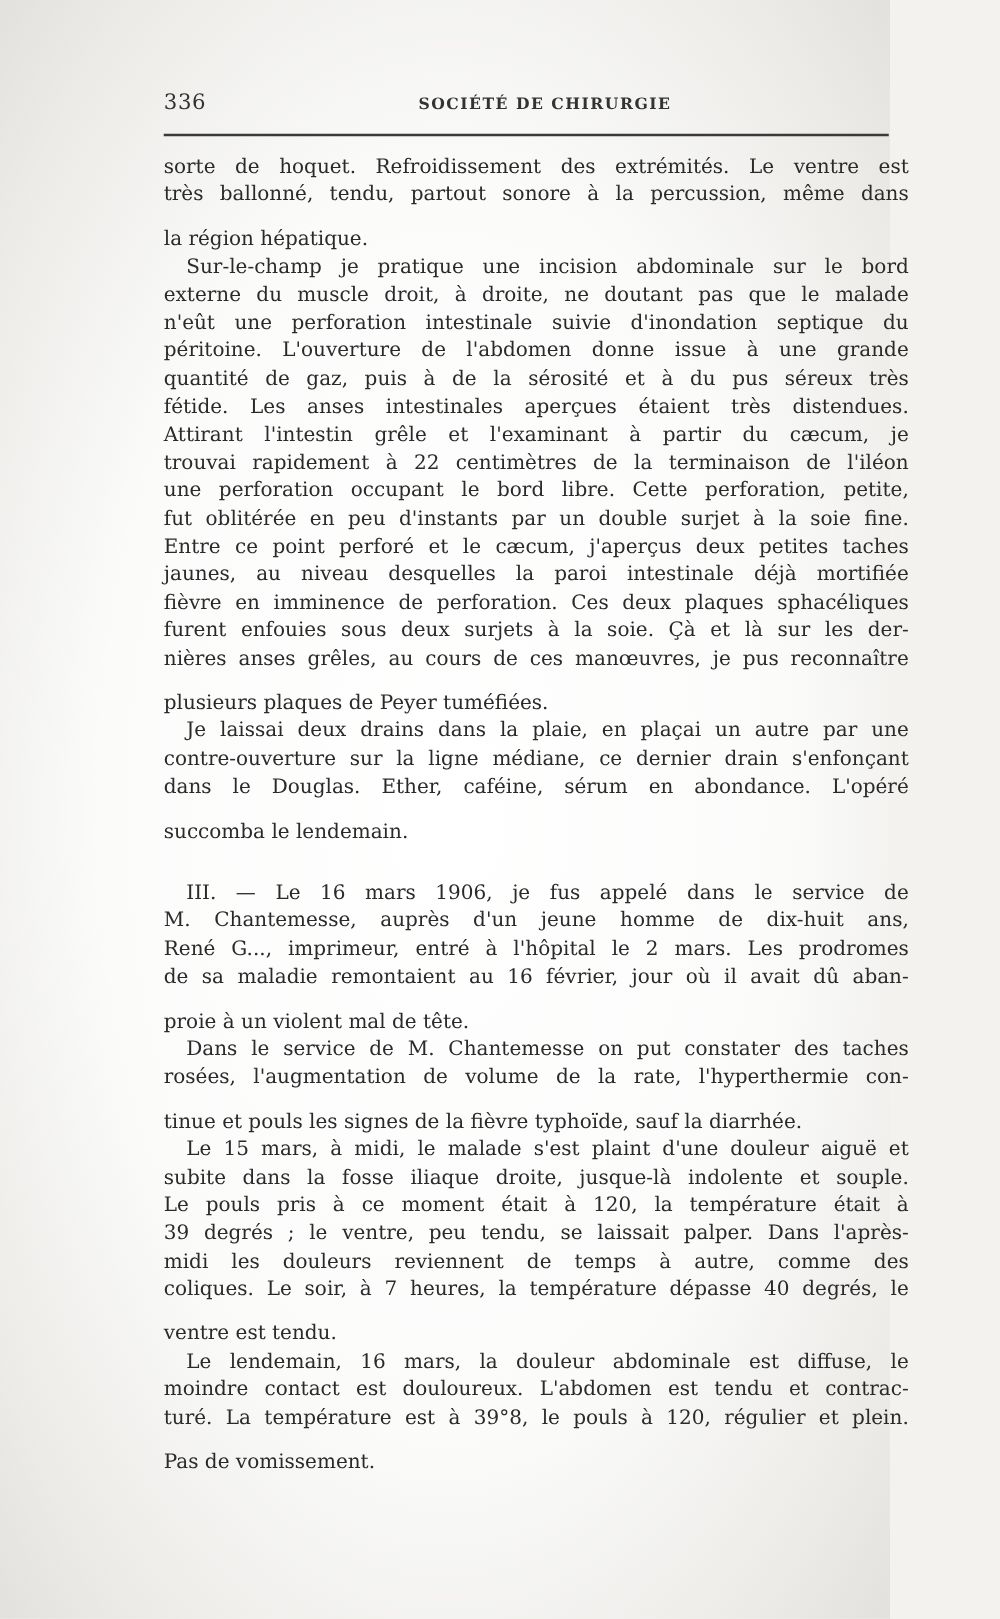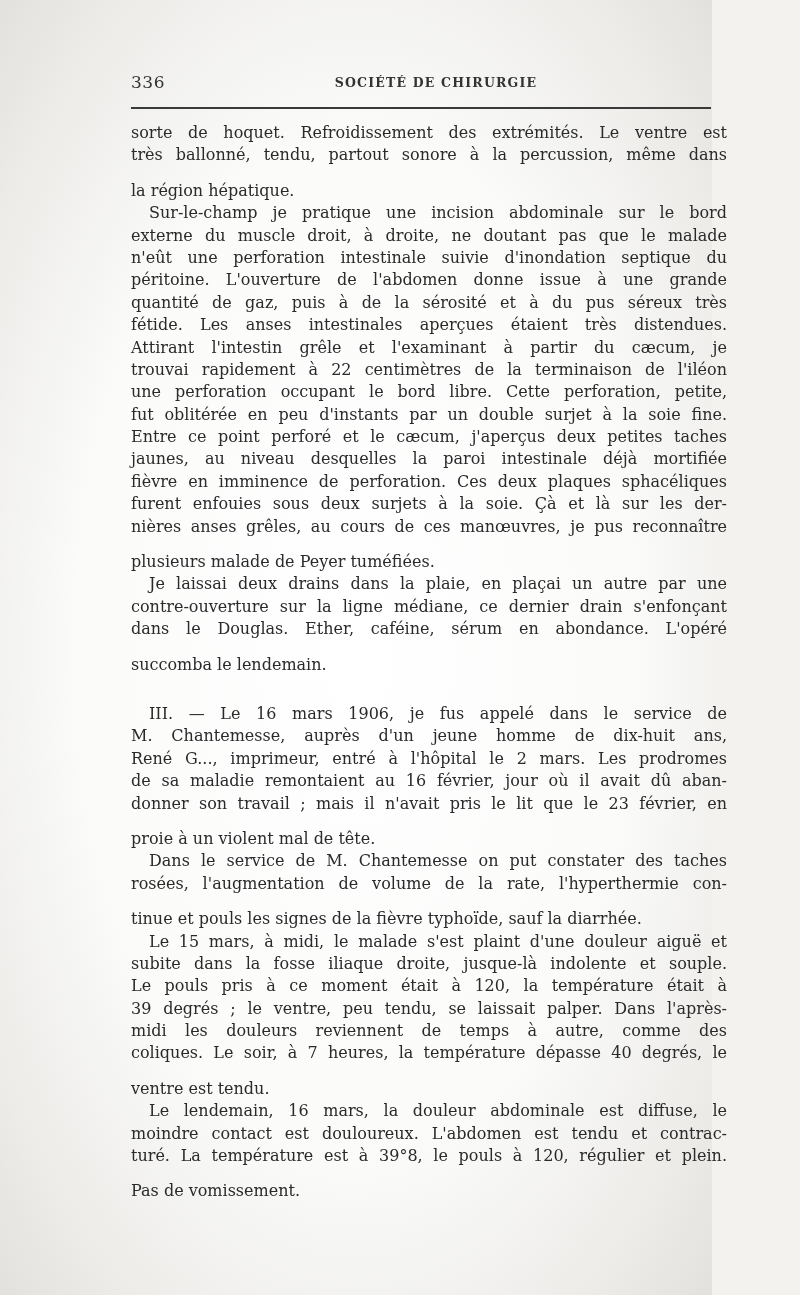--- a/index.html
+++ b/index.html
@@ -68,35 +68,34 @@
         <span class="line">fétide. Les anses intestinales aperçues étaient très distendues.</span>
         <span class="line">Attirant l'intestin grêle et l'examinant à partir du cæcum, je</span>
         <span class="line">trouvai rapidement à 22 centimètres de la terminaison de l'iléon</span>
         <span class="line">une perforation occupant le bord libre. Cette perforation, petite,</span>
         <span class="line">fut oblitérée en peu d'instants par un double surjet à la soie fine.</span>
         <span class="line">Entre ce point perforé et le cæcum, j'aperçus deux petites taches</span>
         <span class="line">jaunes, au niveau desquelles la paroi intestinale déjà mortifiée</span>
         <span class="line">fièvre en imminence de perforation. Ces deux plaques sphacéliques</span>
         <span class="line">furent enfouies sous deux surjets à la soie. Çà et là sur les der-</span>
         <span class="line">nières anses grêles, au cours de ces manœuvres, je pus reconnaître</span>
-        <span class="line last">plusieurs malade de Peyer tuméfiées.</span>
+        <span class="line last">plusieurs plaques de Peyer tuméfiées.</span>
       </div>
       <div>
         <span class="line indent">Je laissai deux drains dans la plaie, en plaçai un autre par une</span>
         <span class="line">contre-ouverture sur la ligne médiane, ce dernier drain s'enfonçant</span>
         <span class="line">dans le Douglas. Ether, caféine, sérum en abondance. L'opéré</span>
         <span class="line last">succomba le lendemain.</span>
       </div>
       <span class="section-gap"></span>
       <div>
         <span class="line indent">III. — Le 16 mars 1906, je fus appelé dans le service de</span>
         <span class="line">M. Chantemesse, auprès d'un jeune homme de dix-huit ans,</span>
         <span class="line">René G..., imprimeur, entré à l'hôpital le 2 mars. Les prodromes</span>
         <span class="line">de sa maladie remontaient au 16 février, jour où il avait dû aban-</span>
-        <span class="line">donner son travail ; mais il n'avait pris le lit que le 23 février, en</span>
         <span class="line last">proie à un violent mal de tête.</span>
       </div>
       <div>
         <span class="line indent">Dans le service de M. Chantemesse on put constater des taches</span>
         <span class="line">rosées, l'augmentation de volume de la rate, l'hyperthermie con-</span>
         <span class="line last">tinue et pouls les signes de la fièvre typhoïde, sauf la diarrhée.</span>
       </div>
       <div>
         <span class="line indent">Le 15 mars, à midi, le malade s'est plaint d'une douleur aiguë et</span>
         <span class="line">subite dans la fosse iliaque droite, jusque-là indolente et souple.</span>

